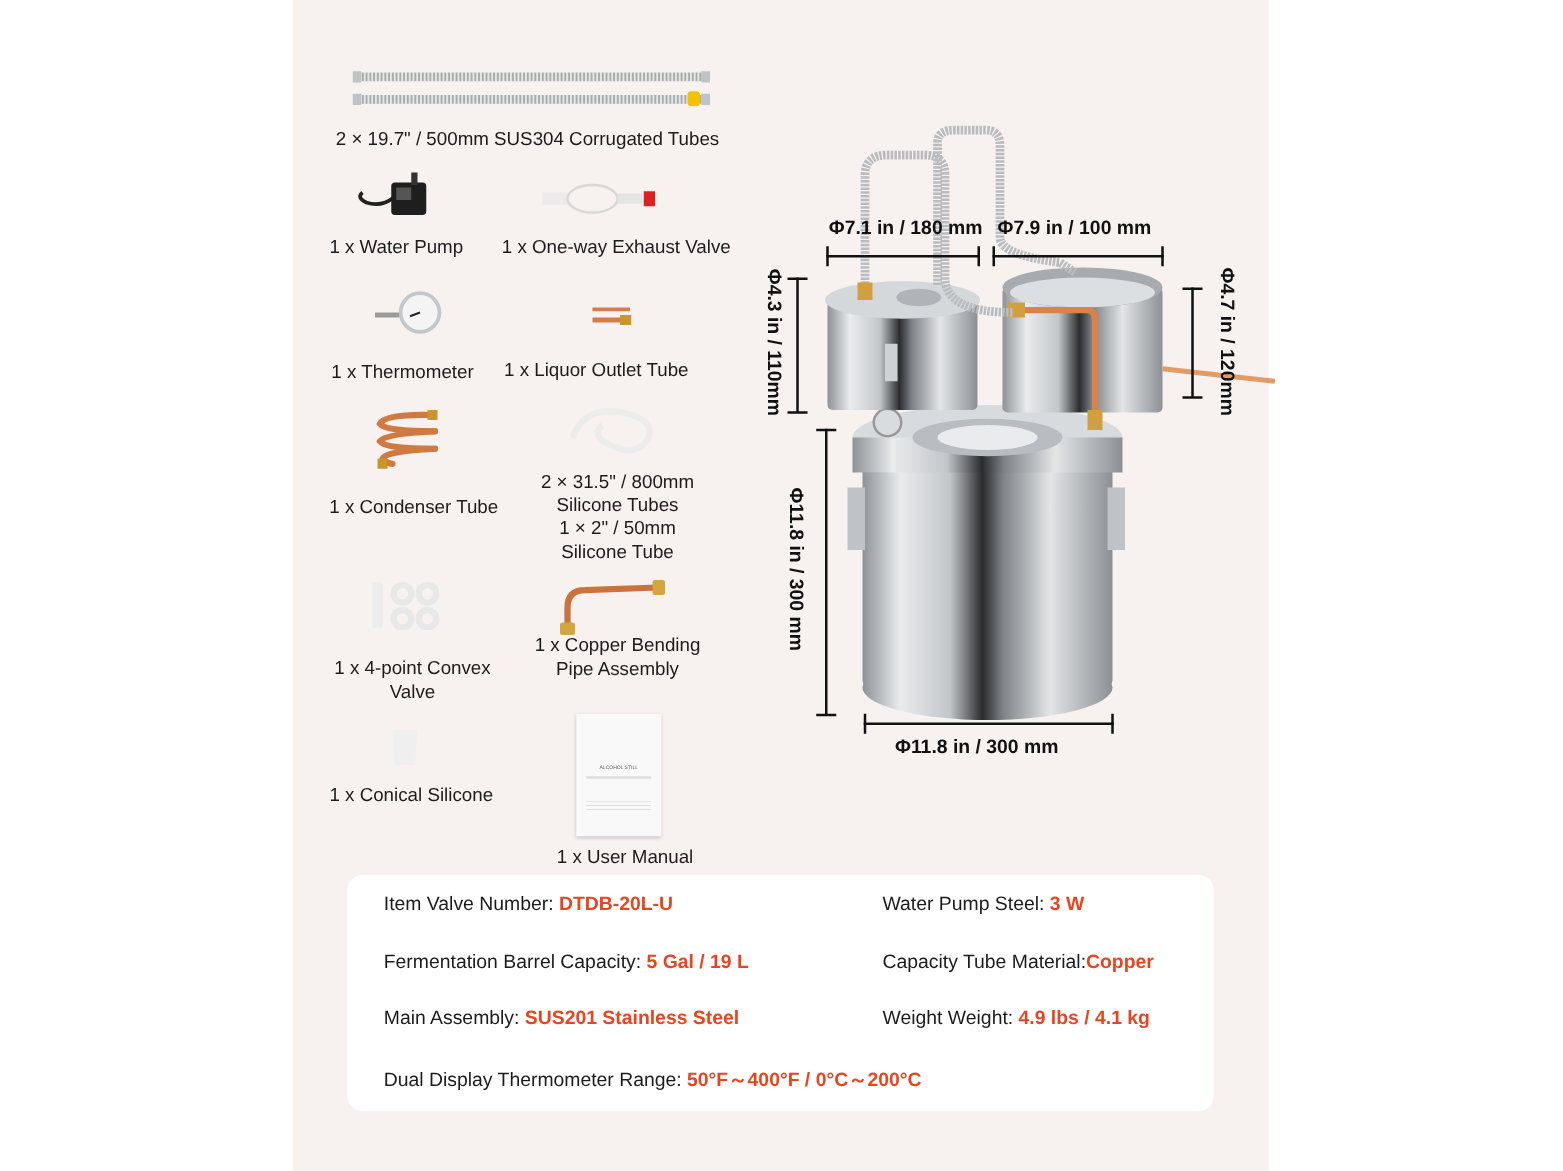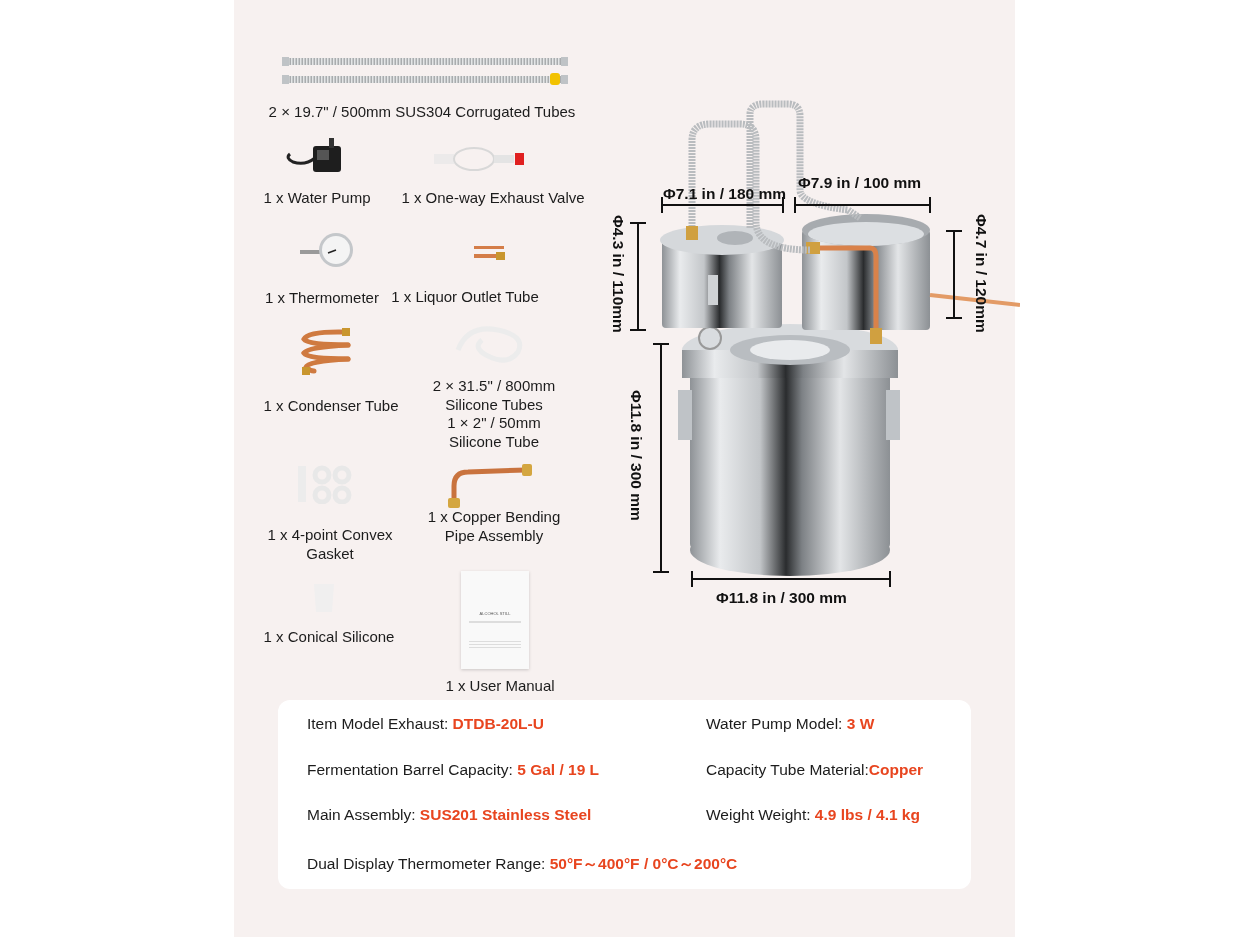--- a/index.html
+++ b/index.html
@@ -60,21 +60,21 @@
   <circle cx="38" cy="21" r="14" fill="#f4f4f4"></circle>
   <line x1="38" y1="21" x2="30" y2="24" stroke="#222" stroke-width="1.5"></line>
 </svg>
 <div class="cap" style="left:322px;top:289px">1 x Thermometer</div>
 
 <svg class="abs" style="left:470px;top:244px" width="40" height="20">
   <rect x="4" y="2" width="30" height="3" fill="#d47d48"></rect>
   <rect x="4" y="10" width="22" height="4" fill="#d47d48"></rect>
   <rect x="26" y="8" width="9" height="8" fill="#c9962e"></rect>
 </svg>
-<div class="cap" style="left:465px;top:288px">1 x Liquor Outlet Tube</div>
+<div class="cap" style="left:477px;top:288px">1 x Liquor Outlet Tube</div>
 
 <svg class="abs" style="left:298px;top:325px" width="60" height="55">
   <g stroke="#cf7a40" stroke-width="5" fill="none" stroke-linecap="round">
     <path d="M48 7 Q10 6 6 14 Q10 20 50 20"></path>
     <path d="M50 20 Q10 22 6 28 Q10 34 50 34"></path>
     <path d="M50 34 Q10 36 8 42 Q12 46 16 46"></path>
   </g>
   <rect x="44" y="3" width="8" height="8" fill="#c9962e"></rect>
   <rect x="4" y="42" width="8" height="8" fill="#c9962e"></rect>
 </svg>
@@ -92,21 +92,21 @@
 
 <svg class="abs" style="left:296px;top:464px" width="62" height="40">
   <rect x="2" y="2" width="8" height="36" fill="#ececec"></rect>
   <circle cx="26" cy="11" r="7" fill="none" stroke="#e8e8e8" stroke-width="5"></circle>
   <circle cx="46" cy="11" r="7" fill="none" stroke="#e8e8e8" stroke-width="5"></circle>
   <circle cx="26" cy="31" r="7" fill="none" stroke="#e8e8e8" stroke-width="5"></circle>
   <circle cx="46" cy="31" r="7" fill="none" stroke="#e8e8e8" stroke-width="5"></circle>
 </svg>
 <div class="cap" style="left:330px;top:526px">
   <div>1 x 4-point Convex</div>
-  <div>Gasket</div>
+  <div>Valve</div>
 </div>
 
 <svg class="abs" style="left:444px;top:464px" width="92" height="46">
   <path d="M10 38 L10 22 Q10 8 24 8 L82 6" stroke="#c9733e" stroke-width="5" fill="none"></path>
   <rect x="78" y="0" width="10" height="12" rx="2" fill="#d4a640"></rect>
   <rect x="4" y="34" width="12" height="10" rx="2" fill="#d4a640"></rect>
 </svg>
 <div class="cap" style="left:494px;top:508px">
   <div>1 x Copper Bending</div>
   <div>Pipe Assembly</div>
@@ -159,21 +159,21 @@
   <path d="M172 148 L230 148 Q236 148 236 156 L236 240" stroke="#d9824a" stroke-width="5" fill="none"></path>
   <line x1="290" y1="195" x2="380" y2="205" stroke="#e39b66" stroke-width="4"></line>
   <rect x="166" y="142" width="14" height="12" fill="#d0a040"></rect>
   <rect x="230" y="228" width="12" height="16" fill="#d0a040"></rect>
 
   <path d="M52 130 L52 40 Q52 24 70 24 L100 24 Q116 24 116 40 L116 122 Q116 150 170 150" stroke="#b9bcbf" stroke-width="7" fill="none" stroke-dasharray="2 1"></path>
   <path d="M110 128 L110 14 Q110 4 124 4 L148 4 Q160 4 160 16 L160 90 Q160 104 208 110 L220 118" stroke="#b9bcbf" stroke-width="7" fill="none" stroke-dasharray="2 1"></path>
   <rect x="46" y="126" width="12" height="14" fill="#d0a040"></rect>
 </svg>
 
-<div class="dim" style="left:663px;top:185px">Φ7.1 in / 180 mm</div>
+<div class="dim" style="left:663px;top:174px">Φ7.1 in / 180 mm</div>
 <div class="hline" style="left:661px;top:204px;width:123px"></div>
 <div class="vline" style="left:661px;top:197px;height:16px"></div>
 <div class="vline" style="left:782px;top:197px;height:16px"></div>
 
 <div class="dim" style="left:798px;top:174px">Φ7.9 in / 100 mm</div>
 <div class="hline" style="left:794px;top:204px;width:137px"></div>
 <div class="vline" style="left:794px;top:197px;height:16px"></div>
 <div class="vline" style="left:929px;top:197px;height:16px"></div>
 
 <div class="dim vert" style="left:627px;top:215px">Φ4.3 in / 110mm</div>
@@ -192,32 +192,32 @@
 <div class="hline" style="left:653px;top:571px;width:16px"></div>
 
 <div class="hline" style="left:691px;top:578px;width:200px"></div>
 <div class="vline" style="left:691px;top:571px;height:16px"></div>
 <div class="vline" style="left:889px;top:571px;height:16px"></div>
 <div class="dim" style="left:716px;top:589px">Φ11.8 in / 300 mm</div>
 
 <div class="specs"></div>
 
 <div class="spec" style="left:307px;top:715px">
-  <span>Item Model Exhaust: </span><span class="v">DTDB-20L-U</span>
+  <span>Item Valve Number: </span><span class="v">DTDB-20L-U</span>
 </div>
 <div class="spec" style="left:307px;top:761px">
   <span>Fermentation Barrel Capacity: </span><span class="v">5 Gal / 19 L</span>
 </div>
 <div class="spec" style="left:307px;top:806px">
   <span>Main Assembly: </span><span class="v">SUS201 Stainless Steel</span>
 </div>
 <div class="spec" style="left:307px;top:854px">
   <span>Dual Display Thermometer Range: </span><span class="v">50°F～400°F / 0°C～200°C</span>
 </div>
 <div class="spec" style="left:706px;top:715px">
-  <span>Water Pump Model: </span><span class="v">3 W</span>
+  <span>Water Pump Steel: </span><span class="v">3 W</span>
 </div>
 <div class="spec" style="left:706px;top:761px">
   <span>Capacity Tube Material:</span><span class="v">Copper</span>
 </div>
 <div class="spec" style="left:706px;top:806px">
   <span>Weight Weight: </span><span class="v">4.9 lbs / 4.1 kg</span>
 </div>
 
 </body></html>

